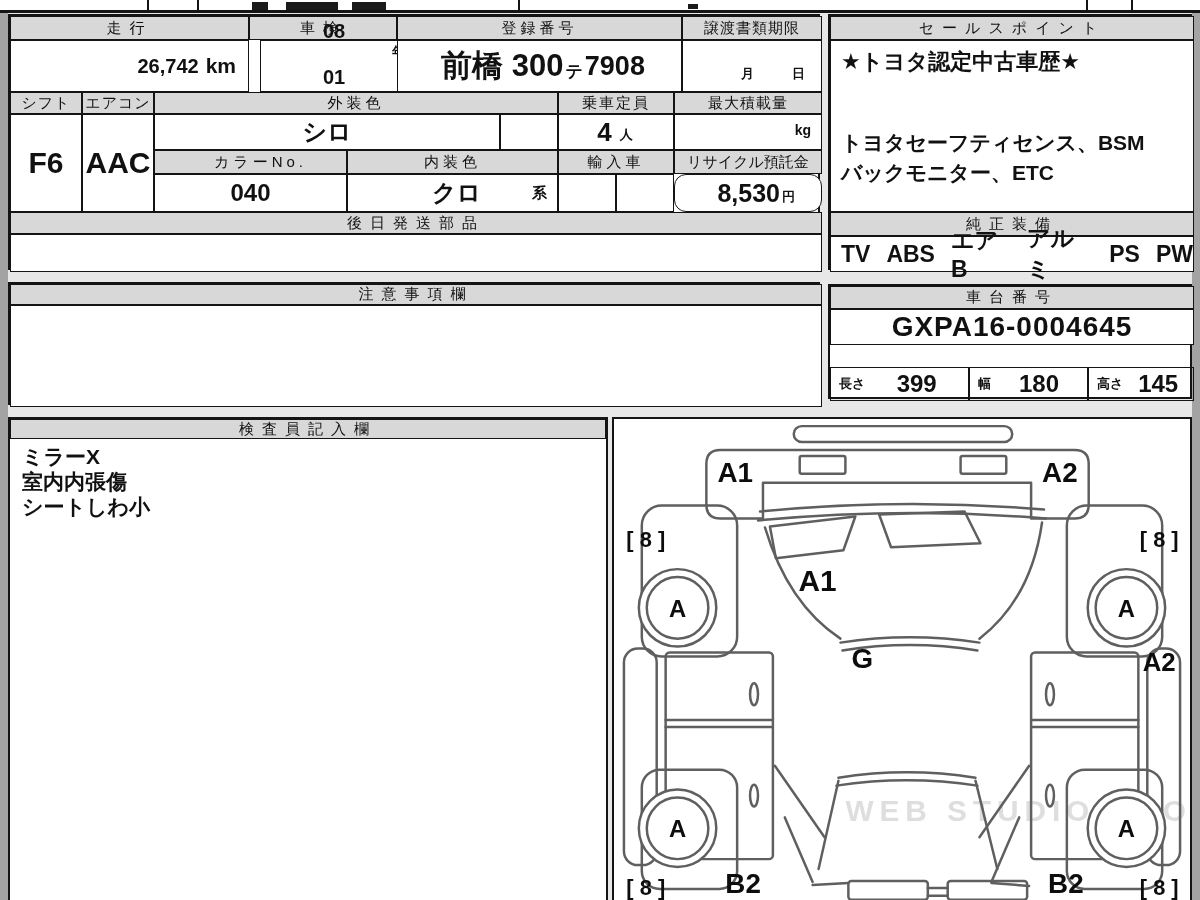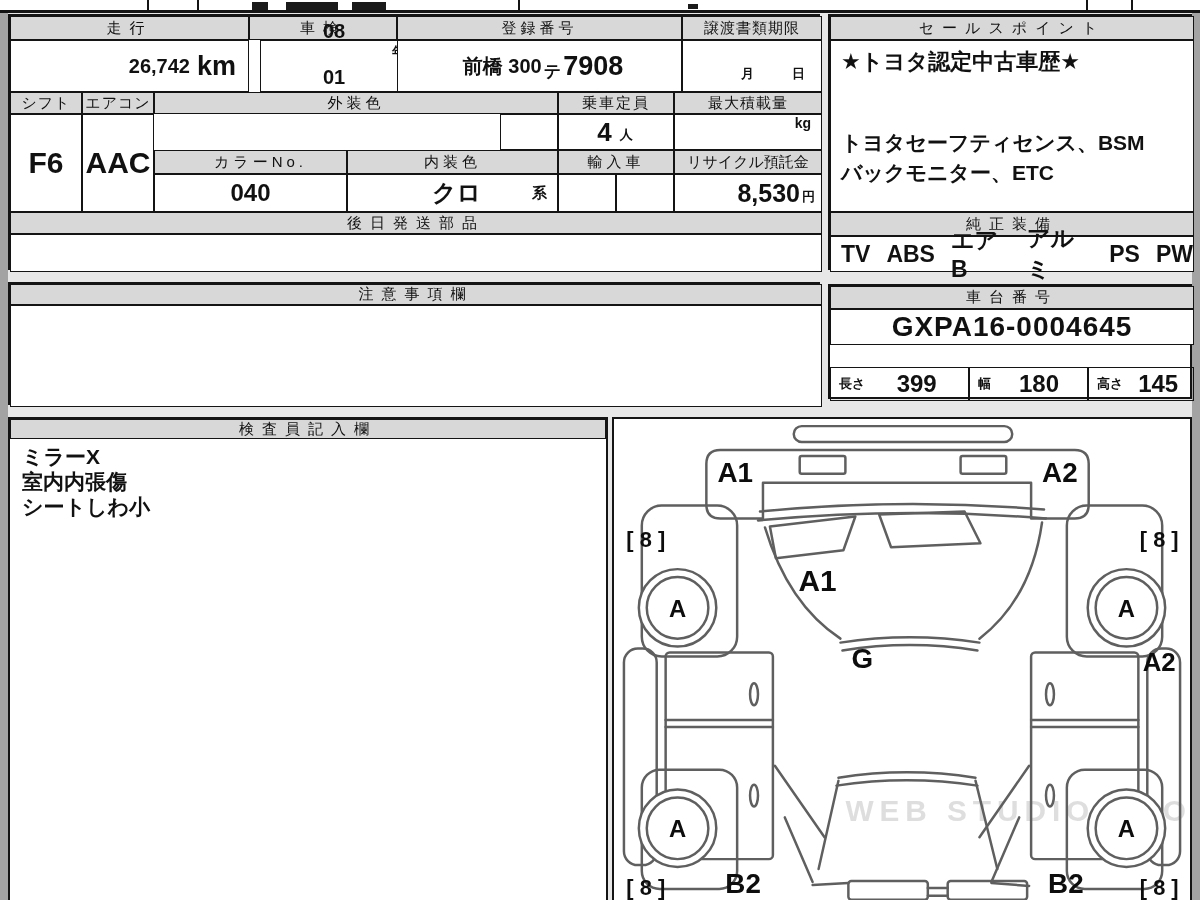--- a/index.html
+++ b/index.html
@@ -54,69 +54,70 @@
 
 <div class="abs panel" style="left:8px;top:14px;width:812px;height:256px;">
 
   <div class="cell hd hd-wide" style="left:0;top:0;width:239px;height:24px;">走行</div>
   <div class="cell hd hd-wide" style="left:239px;top:0;width:148px;height:24px;">車検</div>
   <div class="cell hd" style="left:387px;top:0;width:285px;height:24px;">登録番号</div>
   <div class="cell hd hd-tight" style="left:672px;top:0;width:140px;height:24px;">譲渡書類期限</div>
 
   <div class="cell val" style="left:0;top:24px;width:239px;height:52px;justify-content:flex-end;padding-right:12px;">
     <span class="big">26,742</span>
-    <span style="font-size:27px;margin-left:7px;">km</span>
+    <span style="font-size:21px;margin-left:7px;">km</span>
   </div>
   <div class="cell val" style="left:250px;top:24px;width:148px;height:52px;flex-direction:column;">
     <span class="big">08</span>
     <span class="unit">年</span>
     <span class="big">01</span>
     <span class="unit">月</span>
   </div>
   <div class="cell val" style="left:387px;top:24px;width:285px;height:52px;">
-    <span style="font-size:20px;margin-left:7px;">前橋 300</span>
+    <span style="font-size:31px;margin-left:7px;">前橋 300</span>
     <span style="font-size:17px;margin:0 2px;align-self:flex-end;padding-bottom:8px;">テ</span>
     <span style="font-size:27px;">7908</span>
   </div>
   <div class="cell val" style="left:672px;top:24px;width:140px;height:52px;justify-content:flex-end;align-items:flex-end;padding:0 16px 8px 0;gap:38px;">
     <span style="font-size:13px;">月</span>
     <span style="font-size:13px;">日</span>
   </div>
 
   <div class="cell hd hd-tight" style="left:0;top:76px;width:72px;height:22px;">シフト</div>
   <div class="cell hd hd-tight" style="left:72px;top:76px;width:72px;height:22px;">エアコン</div>
   <div class="cell hd" style="left:144px;top:76px;width:404px;height:22px;">外装色</div>
   <div class="cell hd" style="letter-spacing:2px;left:548px;top:76px;width:116px;height:22px;">乗車定員</div>
   <div class="cell hd hd-tight" style="left:664px;top:76px;width:148px;height:22px;">最大積載量</div>
 
   <div class="cell val" style="left:0;top:98px;width:72px;height:98px;font-size:30px;">F6</div>
   <div class="cell val" style="left:72px;top:98px;width:72px;height:98px;font-size:30px;">AAC</div>
 
+  <div class="cell val med" style="left:144px;top:98px;width:346px;height:36px;">シロ</div>
   <div class="cell" style="left:490px;top:98px;width:58px;height:36px;"></div>
   <div class="cell val" style="left:548px;top:98px;width:116px;height:36px;">
     <span style="font-size:26px;">4</span>
     <span class="unit" style="margin-left:8px;">人</span>
   </div>
-  <div class="cell val" style="left:664px;top:98px;width:148px;height:36px;justify-content:flex-end;align-items:flex-start;padding:0 10px 5px 0;">
+  <div class="cell val" style="left:664px;top:98px;width:148px;height:36px;justify-content:flex-end;align-items:center;padding:0 10px 5px 0;">
     <span style="font-size:14px;">kg</span>
   </div>
 
   <div class="cell hd" style="left:144px;top:134px;width:193px;height:24px;padding-left:20px;">カラーNo.</div>
   <div class="cell hd" style="left:337px;top:134px;width:211px;height:24px;text-align:right;">内装色</div>
   <div class="cell hd" style="left:548px;top:134px;width:116px;height:24px;">輸入車</div>
   <div class="cell hd hd-tight" style="left:664px;top:134px;width:148px;height:24px;letter-spacing:0;">リサイクル預託金</div>
 
   <div class="cell val med" style="left:144px;top:158px;width:193px;height:38px;">040</div>
   <div class="cell" style="left:337px;top:158px;width:211px;height:38px;">
     <div class="val med" style="position:absolute;inset:0;padding-left:8px;">クロ</div>
     <span style="position:absolute;right:10px;bottom:8px;font-size:15px;font-weight:700;">系</span>
   </div>
   <div class="cell" style="left:548px;top:158px;width:58px;height:38px;"></div>
   <div class="cell" style="left:606px;top:158px;width:58px;height:38px;"></div>
-  <div class="cell val" style="left:664px;top:158px;width:148px;height:38px;justify-content:flex-end;padding-right:4px;">
+  <div class="cell val" style="left:664px;top:158px;width:148px;height:38px;justify-content:flex-end;padding-right:24px;border-radius:12px;">
     <span style="font-size:25px;">8,530</span>
     <span class="unit">円</span>
   </div>
 
   <div class="cell hd hd-wide" style="left:0;top:196px;width:812px;height:22px;">後日発送部品</div>
   <div class="cell" style="left:0;top:218px;width:812px;height:38px;"></div>
 </div>
 
 <div class="abs panel" style="left:828px;top:14px;width:364px;height:256px;">
   <div class="cell hd hd-wide" style="left:0;top:0;width:364px;height:24px;">セールスポイント</div>

